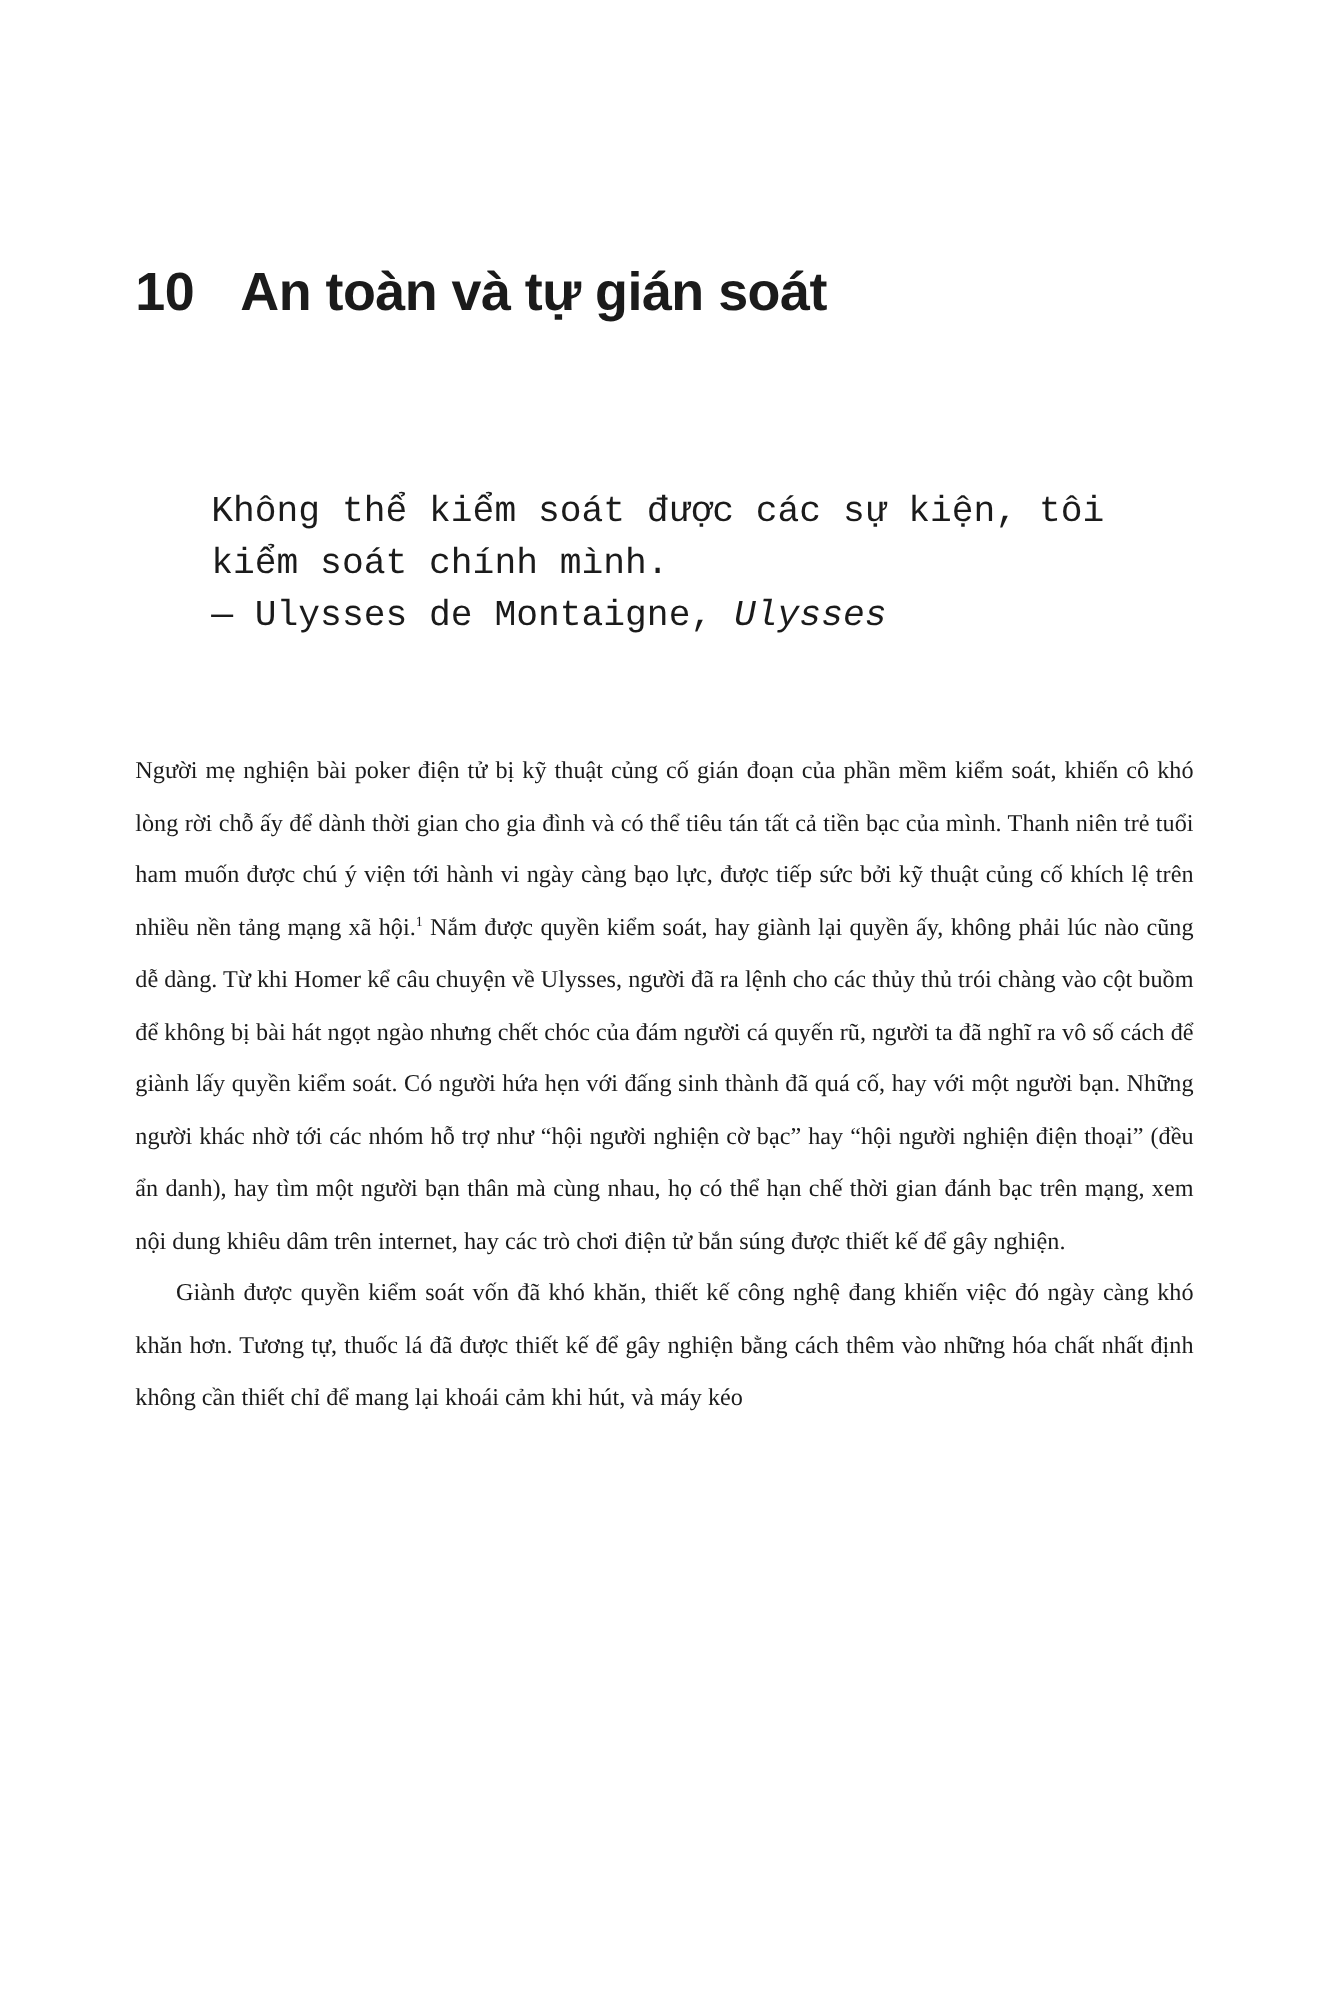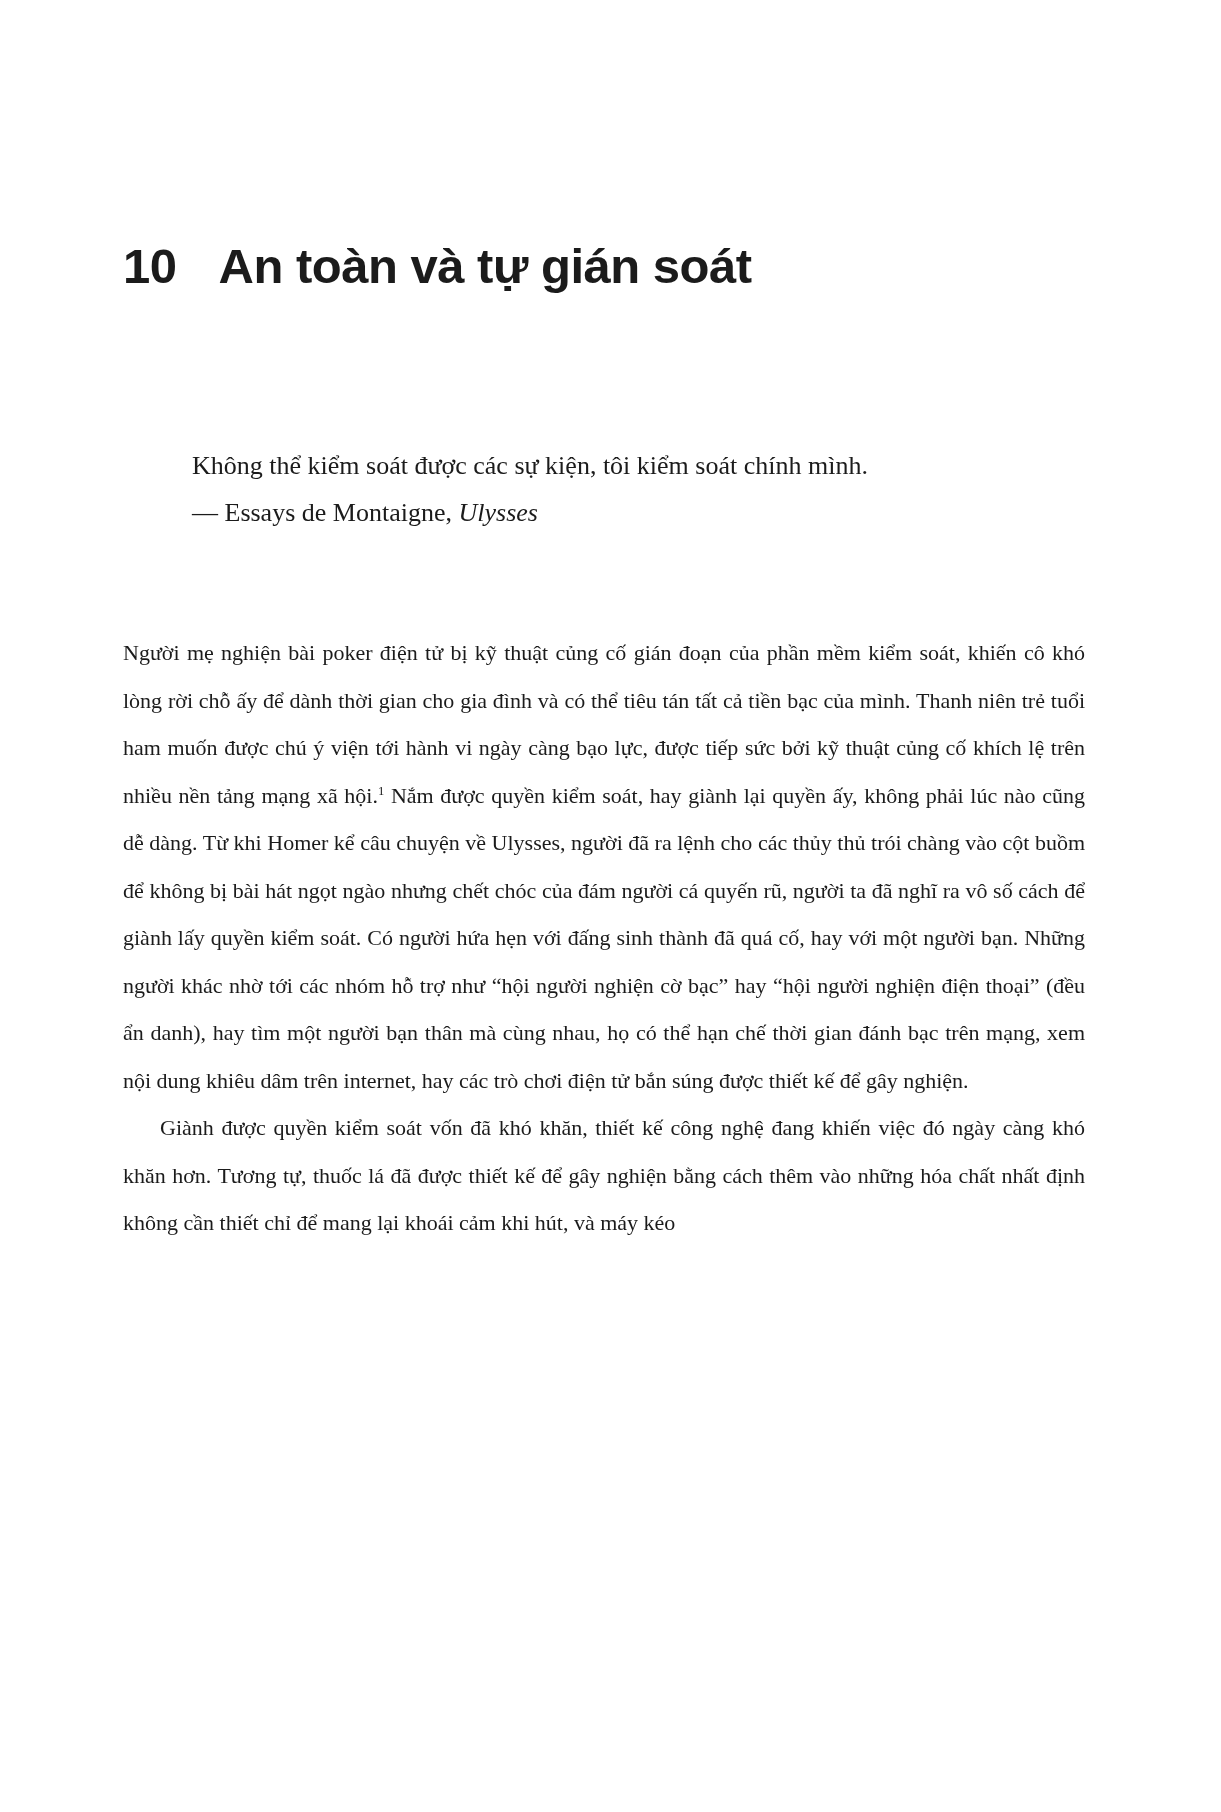--- a/index.html
+++ b/index.html
@@ -31,23 +31,24 @@
     align-items: baseline;
   }
   .chapter-number {
     margin-right: 42px;
   }
   .epigraph-block {
     margin-top: 148px;
     margin-left: 69px;
   }
   .epigraph {
-    font-size: 26px;
+    font-size: 33px;
     line-height: 47px;
     margin: 0;
+    font-family: Liberation Mono, monospace;
   }
   .epigraph + .epigraph {
     margin-top: 16px;
   }
   .epigraph p {
     margin: 0;
   }
   .epigraph .source {
     font-style: italic;
   }
@@ -77,21 +78,21 @@
 
   <h1 class="chapter-heading">
     <span class="chapter-number">10</span>
     <span class="chapter-title">An toàn và tự gián soát</span>
   </h1>
 
   <div class="epigraph-block">
 
     <div class="epigraph">
       <p>Không thể kiểm soát được các sự kiện, tôi kiểm soát chính mình.</p>
-      <p><span>— Essays de Montaigne, </span><span class="source">Ulysses</span></p>
+      <p><span>— Ulysses de Montaigne, </span><span class="source">Ulysses</span></p>
     </div>
 
 
   </div>
 
   <div class="body-text">
 
     <p class="body-para"><span>Người mẹ nghiện bài poker điện tử bị kỹ thuật củng cố gián đoạn của phần mềm kiểm soát, khiến cô khó lòng rời chỗ ấy để dành thời gian cho gia đình và có thể tiêu tán tất cả tiền bạc của mình. Thanh niên trẻ tuổi ham muốn được chú ý viện tới hành vi ngày càng bạo lực, được tiếp sức bởi kỹ thuật củng cố khích lệ trên nhiều nền tảng mạng xã hội.</span><sup class="footnote">1</sup><span> Nắm được quyền kiểm soát, hay giành lại quyền ấy, không phải lúc nào cũng dễ dàng. Từ khi Homer kể câu chuyện về Ulysses, người đã ra lệnh cho các thủy thủ trói chàng vào cột buồm để không bị bài hát ngọt ngào nhưng chết chóc của đám người cá quyến rũ, người ta đã nghĩ ra vô số cách để giành lấy quyền kiểm soát. Có người hứa hẹn với đấng sinh thành đã quá cố, hay với một người bạn. Những người khác nhờ tới các nhóm hỗ trợ như “hội người nghiện cờ bạc” hay “hội người nghiện điện thoại” (đều ẩn danh), hay tìm một người bạn thân mà cùng nhau, họ có thể hạn chế thời gian đánh bạc trên mạng, xem nội dung khiêu dâm trên internet, hay các trò chơi điện tử bắn súng được thiết kế để gây nghiện.</span></p>
 
     <p class="body-para indented">Giành được quyền kiểm soát vốn đã khó khăn, thiết kế công nghệ đang khiến việc đó ngày càng khó khăn hơn. Tương tự, thuốc lá đã được thiết kế để gây nghiện bằng cách thêm vào những hóa chất nhất định không cần thiết chỉ để mang lại khoái cảm khi hút, và máy kéo</p>

